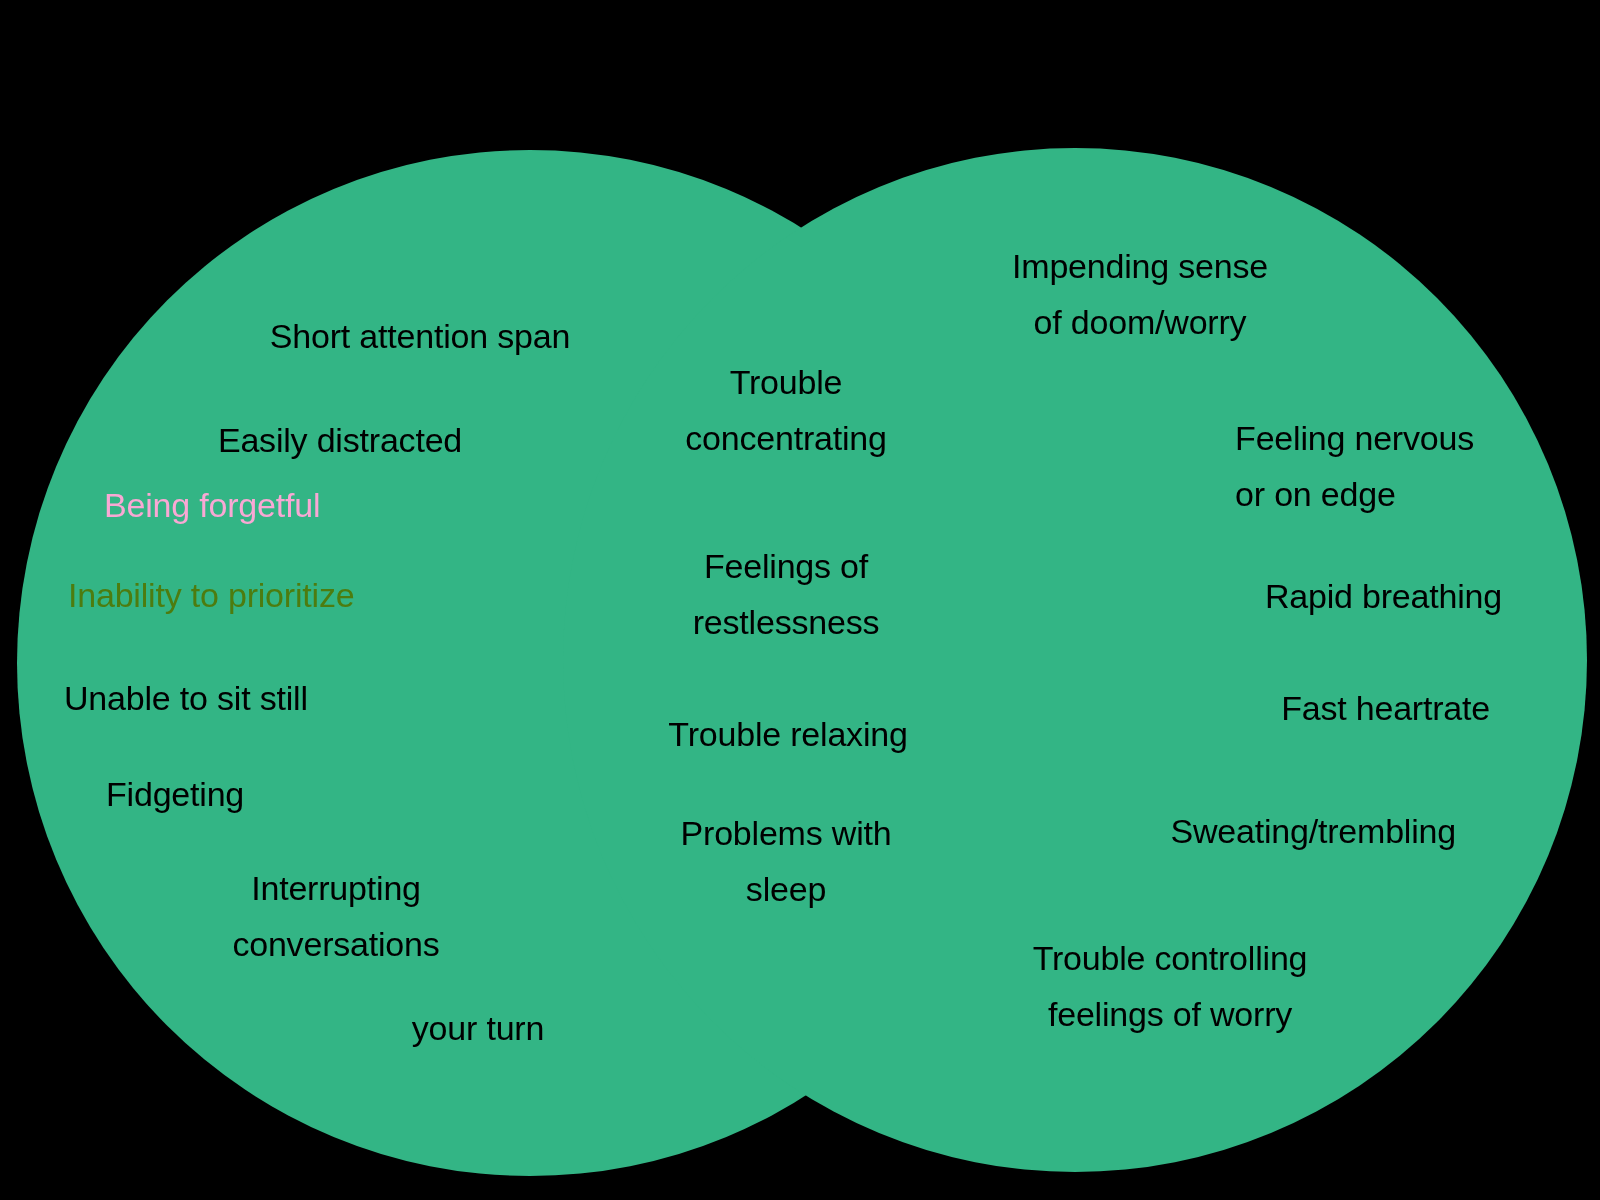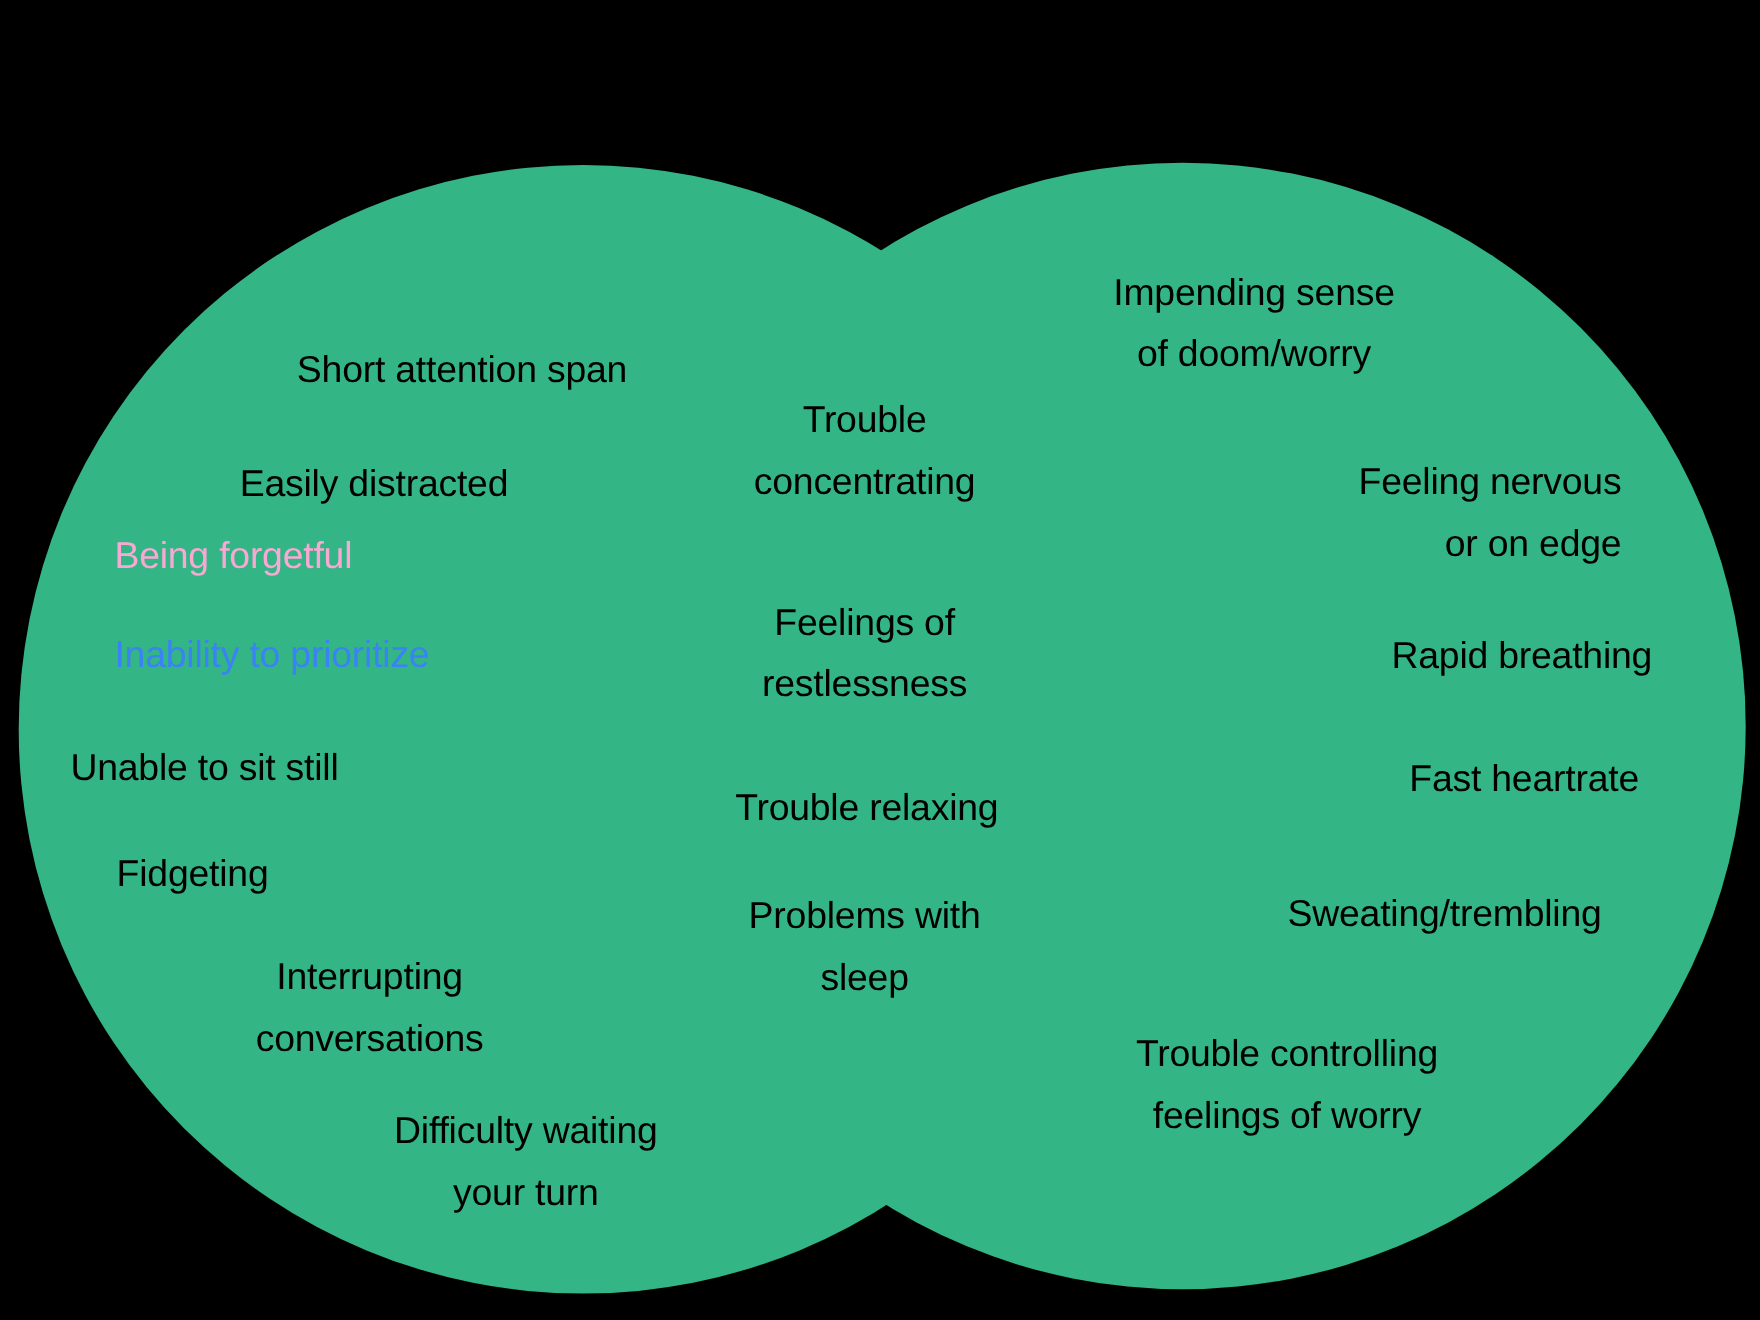--- a/index.html
+++ b/index.html
@@ -26,43 +26,43 @@
     position: absolute;
     color: #000000;
     font-family: "Liberation Sans", sans-serif;
     font-size: 34px;
     line-height: 56px;
     font-weight: 400;
     white-space: pre;
     letter-spacing: -0.2px;
   }
   .c  { transform: translateX(-50%); text-align: center; }
-  .r  { transform: translateX(-100%); text-align: right; }
+  .r  { transform: translateX(-100%); }
   .l  { text-align: left; }
 </style>
 </head>
 <body>
 
 <div id="stage">
 
   <svg id="venn-svg" viewBox="0 0 1600 1200">
     <rect x="0" y="0" width="1600" height="1200" fill="#000000"></rect>
     <circle id="set-left" cx="530" cy="663" r="513" fill="#33b585"></circle>
     <circle id="set-right" cx="1075" cy="660" r="512" fill="#33b585"></circle>
   </svg>
 
   <div id="labels-layer">
       <div class="label c" style="left: 420px; top: 308px; color: rgb(0, 0, 0);"><div>Short attention span</div></div>
       <div class="label c" style="left: 340px; top: 412px; color: rgb(0, 0, 0); text-align: right;"><div>Easily distracted</div></div>
       <div class="label l" style="left: 104px; top: 477px; color: #f9a8d4;"><div>Being forgetful</div></div>
-      <div class="label l" style="left: 68px; top: 567px; color: #3b82f6; margin-left: 36px;"><div>Inability to prioritize</div></div>
+      <div class="label l" style="left: 68px; top: 567px; color: #4d7c0f;"><div>Inability to prioritize</div></div>
       <div class="label l" style="left: 64px; top: 670px; color: rgb(0, 0, 0);"><div>Unable to sit still</div></div>
       <div class="label l" style="left: 106px; top: 766px; color: rgb(0, 0, 0);"><div>Fidgeting</div></div>
       <div class="label c" style="left: 336px; top: 860px; color: rgb(0, 0, 0);"><div>Interrupting</div><div>conversations</div></div>
-      <div class="label c" style="left: 478px; top: 1000px; color: rgb(0, 0, 0);"><div>Difficulty waiting</div><div>your turn</div></div>
+      <div class="label c" style="left: 478px; top: 1000px; color: rgb(0, 0, 0);"><div>your turn</div></div>
       <div class="label c" style="left: 788px; top: 706px; color: rgb(0, 0, 0);"><div>Trouble relaxing</div></div>
       <div class="label c" style="left: 786px; top: 354px; color: rgb(0, 0, 0);"><div>Trouble</div><div>concentrating</div></div>
       <div class="label c" style="left: 786px; top: 521px; color: rgb(0, 0, 0); margin-top: 17px;"><div>Feelings of</div><div>restlessness</div></div>
       <div class="label c" style="left: 786px; top: 805px; color: rgb(0, 0, 0);"><div>Problems with</div><div>sleep</div></div>
       <div class="label r" style="left: 1502px; top: 568px; color: rgb(0, 0, 0);"><div>Rapid breathing</div></div>
       <div class="label r" style="left: 1490px; top: 680px; color: rgb(0, 0, 0);"><div>Fast heartrate</div></div>
       <div class="label r" style="left: 1456px; top: 803px; color: rgb(0, 0, 0);"><div>Sweating/trembling</div></div>
       <div class="label c" style="left: 1140px; top: 238px; color: rgb(0, 0, 0);"><div>Impending sense</div><div>of doom/worry</div></div>
       <div class="label r" style="left: 1474px; top: 410px; color: rgb(0, 0, 0);"><div>Feeling nervous</div><div>or on edge</div></div>
       <div class="label c" style="left: 1170px; top: 930px; color: rgb(0, 0, 0);"><div>Trouble controlling</div><div>feelings of worry</div></div>

